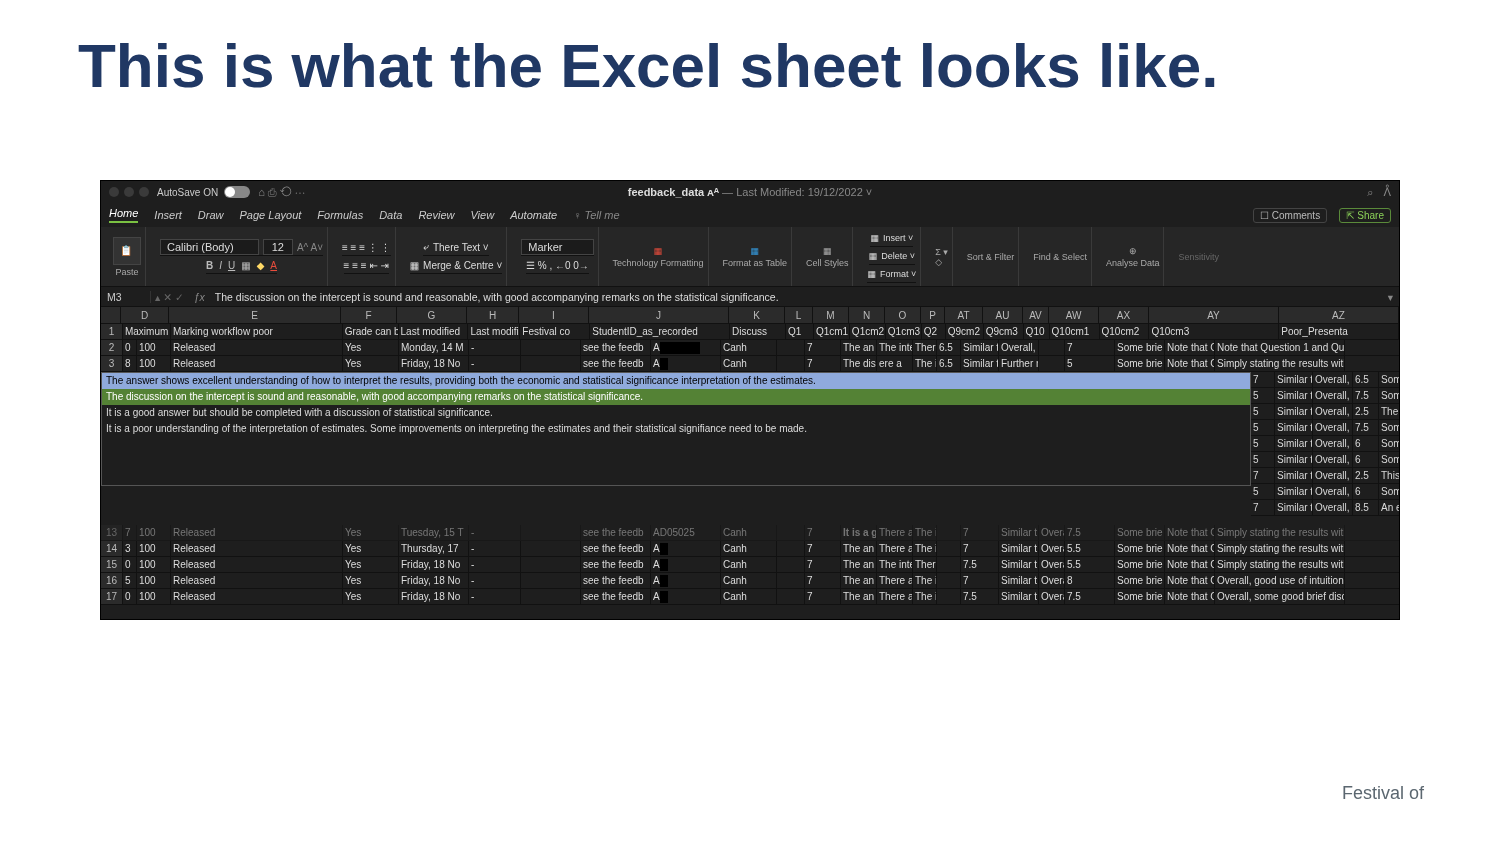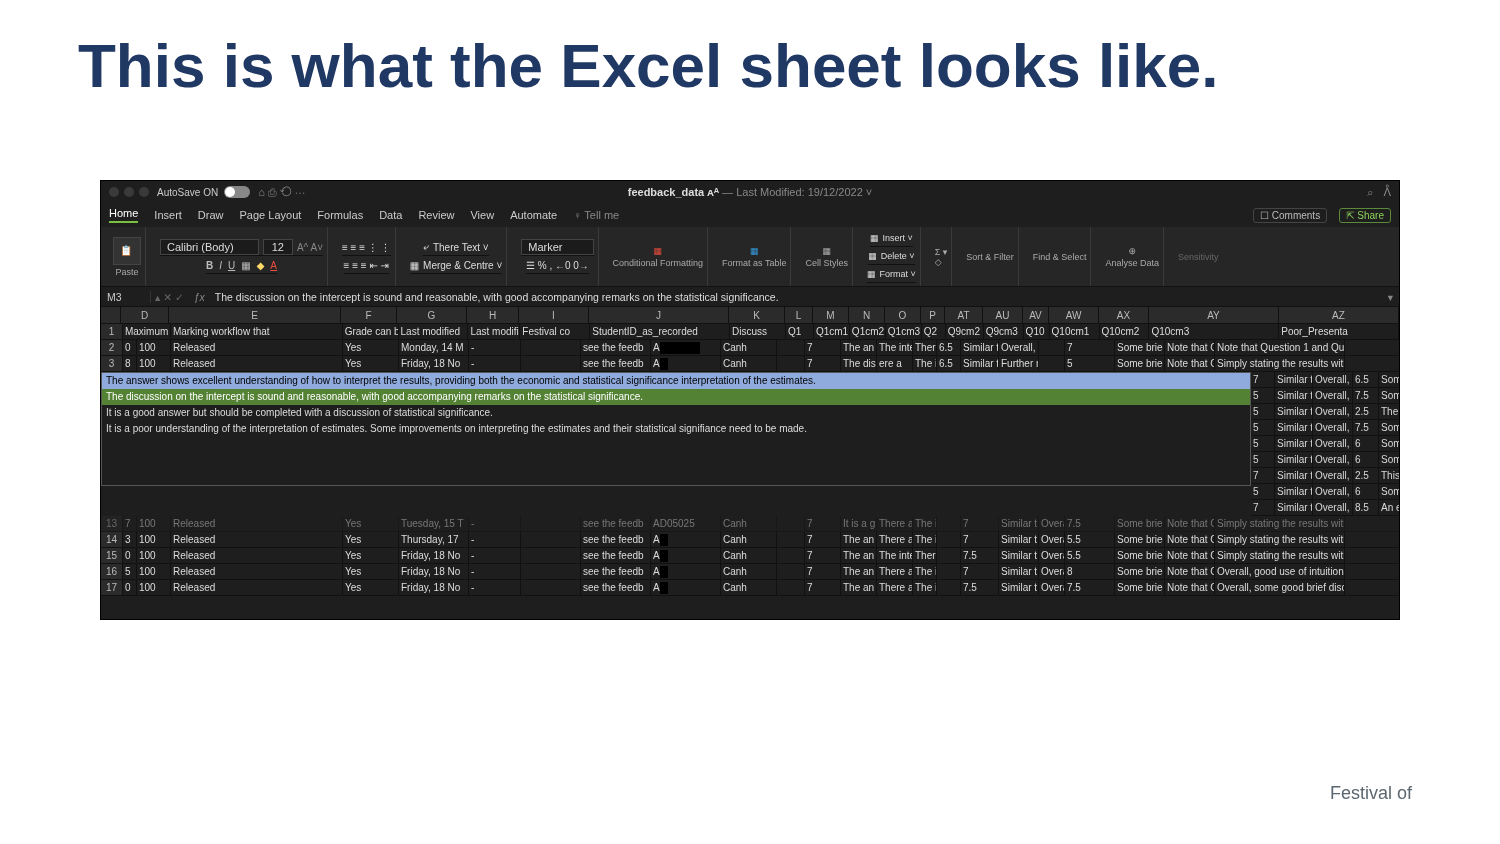--- a/index.html
+++ b/index.html
@@ -1,40 +1,40 @@
 <!DOCTYPE html>
 <html><head>
 <meta charset="utf-8">
 <style>
   * { box-sizing: border-box; margin: 0; padding: 0; }
   html, body { width: 1500px; height: 844px; background: #fff; font-family: "Segoe UI", Arial, sans-serif; overflow: hidden; }
 
   .slide { position: relative; width: 1500px; height: 844px; }
   .slide-title { position: absolute; left: 78px; top: 30px; font-size: 62px; font-weight: 700; color: #203864; }
-  .footer-logo { position: absolute; right: 88px; bottom: 40px; text-align: right; }
+  .footer-logo { position: absolute; right: 76px; bottom: 40px; text-align: right; }
   .footer-logo .fest { color: #5b6770; font-size: 18px; font-weight: 400; }
   .footer-logo .tech { color: #e4002b; font-size: 32px; font-weight: 800; line-height: 1; }
 
   
   .excel { position: absolute; left: 100px; top: 180px; width: 1300px; height: 440px; background: #1e1e1e; color: #d8d8d8; font-size: 11px; overflow: hidden; border: 1px solid #000; }
 
   
   .titlebar { height: 22px; background: #1e1e1e; display: flex; align-items: center; padding: 0 8px; gap: 8px; }
   .traffic { display: flex; gap: 5px; }
   .dot { width: 10px; height: 10px; border-radius: 50%; background: #3a3a3a; }
   .autosave { display: flex; align-items: center; gap: 6px; font-size: 10px; color: #ccc; }
   .switch { width: 26px; height: 12px; background: #888; border-radius: 6px; position: relative; }
   .switch::after { content: ""; position: absolute; left: 1px; top: 1px; width: 10px; height: 10px; background: #fff; border-radius: 50%; }
   .doc-title { position: absolute; left: 50%; transform: translateX(-50%); color: #888; font-size: 11px; }
   .doc-title b { color: #ddd; }
   .right-icons { margin-left: auto; display: flex; gap: 10px; color: #888; }
 
   
   .ribbon-tabs { height: 24px; background: #1e1e1e; display: flex; align-items: center; padding-left: 8px; gap: 16px; font-size: 11px; color: #ccc; }
-  .ribbon-tabs .tab { cursor: pointer; }
+  .ribbon-tabs .tab { cursor: pointer; font-style: italic; }
   .ribbon-tabs .tab.active { color: #fff; border-bottom: 2px solid #7ac142; padding-bottom: 2px; }
   .ribbon-tabs .right { margin-left: auto; display: flex; gap: 12px; padding-right: 8px; }
   .comments-btn, .share-btn { color: #bbb; border: 1px solid #444; padding: 1px 6px; border-radius: 3px; font-size: 10px; }
   .share-btn { color: #8bd158; border-color: #5a8a3a; }
 
   
   .ribbon-body { height: 60px; background: #262626; display: flex; align-items: center; padding: 0 8px; gap: 10px; border-bottom: 1px solid #111; overflow: hidden; }
   .group { display: flex; flex-direction: column; align-items: center; gap: 2px; font-size: 9px; color: #aaa; padding: 0 4px; border-right: 1px solid #3a3a3a; height: 100%; justify-content: center; }
   .group .row { display: flex; gap: 4px; align-items: center; }
   .icon-btn { width: 18px; height: 18px; background: #333; border: 1px solid #444; display: inline-flex; align-items: center; justify-content: center; color: #ccc; font-size: 10px; }
@@ -153,21 +153,21 @@
           </div>
       </div>
       <div class="group">
         <div class="row">
             <span class="font-sel" style="padding:1px 30px 1px 6px">Marker</span>
           </div>
         <div class="row">☰ % ,  ←0 0→</div>
       </div>
       <div class="group">
           <div style="color:#e74c3c">▦</div>
-          <span>Conditional
+          <span>Technology
 Formatting</span>
         </div>
       <div class="group">
           <div style="color:#3498db">▦</div>
           <span>Format
 as Table</span>
         </div>
       <div class="group">
           <div>▦</div>
           <span>Cell
@@ -228,21 +228,21 @@
           <div class="colh" style="width: 50px;">AX</div>
           <div class="colh" style="width: 130px;">AY</div>
           <div class="colh" style="width: 120px;">AZ</div>
         </div>
     </div>
 
     <div class="sheet" id="sheet">
         <div class="row">
           <div class="rh">1</div>
           <div class="cell" style="width: 48px;">Maximum Gr</div>
-          <div class="cell" style="width: 172px;">Marking workflow that</div>
+          <div class="cell" style="width: 172px;">Marking workflow poor</div>
           <div class="cell" style="width: 56px;">Grade can be</div>
           <div class="cell" style="width: 70px;">Last modified</div>
           <div class="cell" style="width: 52px;">Last modified</div>
           <div class="cell" style="width: 70px;">Festival co</div>
           <div class="cell" style="width: 140px;">StudentID_as_recorded</div>
           <div class="cell" style="width: 56px;">Discuss</div>
           <div class="cell" style="width: 28px;">Q1</div>
           <div class="cell" style="width: 36px;">Q1cm1</div>
           <div class="cell" style="width: 36px;">Q1cm2</div>
           <div class="cell" style="width: 36px;">Q1cm3</div>
@@ -375,35 +375,35 @@
           </div>
           <div class="rcrow">
             <div class="rccell" style="width: 24px;">7</div>
             <div class="rccell" style="width: 38px;">Similar t</div>
             <div class="rccell" style="width: 40px;">Overall, t</div>
             <div class="rccell" style="width: 26px;">8.5</div>
             <div class="rccell" style="width: 230px; color: rgb(221, 221, 221);">An excellent aswer but a bit too long.</div>
           </div>
         </div>
         <div style="position: absolute; left: 0px; top: 192px; right: 0px;">
-          <div class="row" style="opacity: 0.45;">
+          <div class="row" style="opacity: 0.45; margin-top: 9px;">
             <div class="rh">13</div>
             <div class="cell" style="width: 14px;">7</div>
             <div class="cell" style="width: 34px;">100</div>
             <div class="cell" style="width: 172px;">Released</div>
             <div class="cell" style="width: 56px;">Yes</div>
             <div class="cell" style="width: 70px;">Tuesday, 15 T</div>
             <div class="cell" style="width: 52px;">-</div>
             <div class="cell" style="width: 60px;"></div>
             <div class="cell" style="width: 70px;">see the feedb</div>
             <div class="cell" style="width: 70px;">AD05025</div>
             <div class="cell" style="width: 56px;">Canh</div>
             <div class="cell" style="width: 28px;"></div>
             <div class="cell" style="width: 36px;">7</div>
-            <div class="cell" style="width: 36px;">It is a g</div>
+            <div class="cell" style="width: 36px; font-weight: bold;">It is a g</div>
             <div class="cell" style="width: 36px;">There a</div>
             <div class="cell" style="width: 24px;">The in</div>
             <div class="cell" style="width: 24px;"></div>
             <div class="cell" style="width: 38px;">7</div>
             <div class="cell" style="width: 40px;">Similar t</div>
             <div class="cell" style="width: 26px;">Overall, t</div>
             <div class="cell" style="width: 50px;">7.5</div>
             <div class="cell" style="width: 50px;">Some brie</div>
             <div class="cell" style="width: 50px;">Note that C</div>
             <div class="cell" style="width: 130px;">Simply stating the results with</div>

